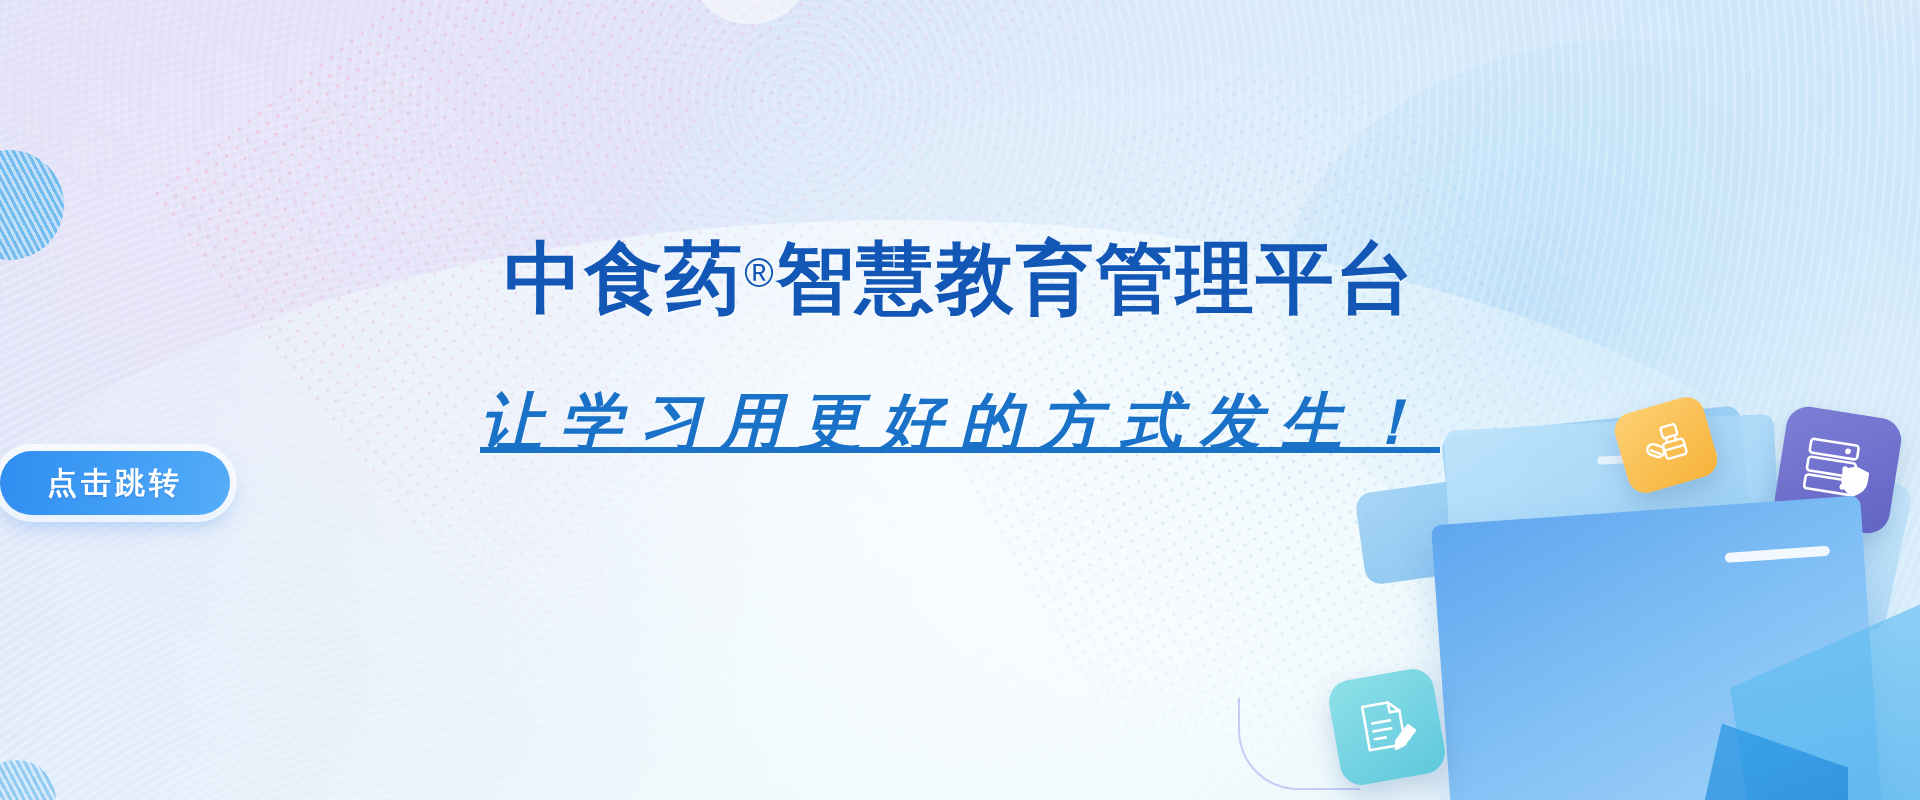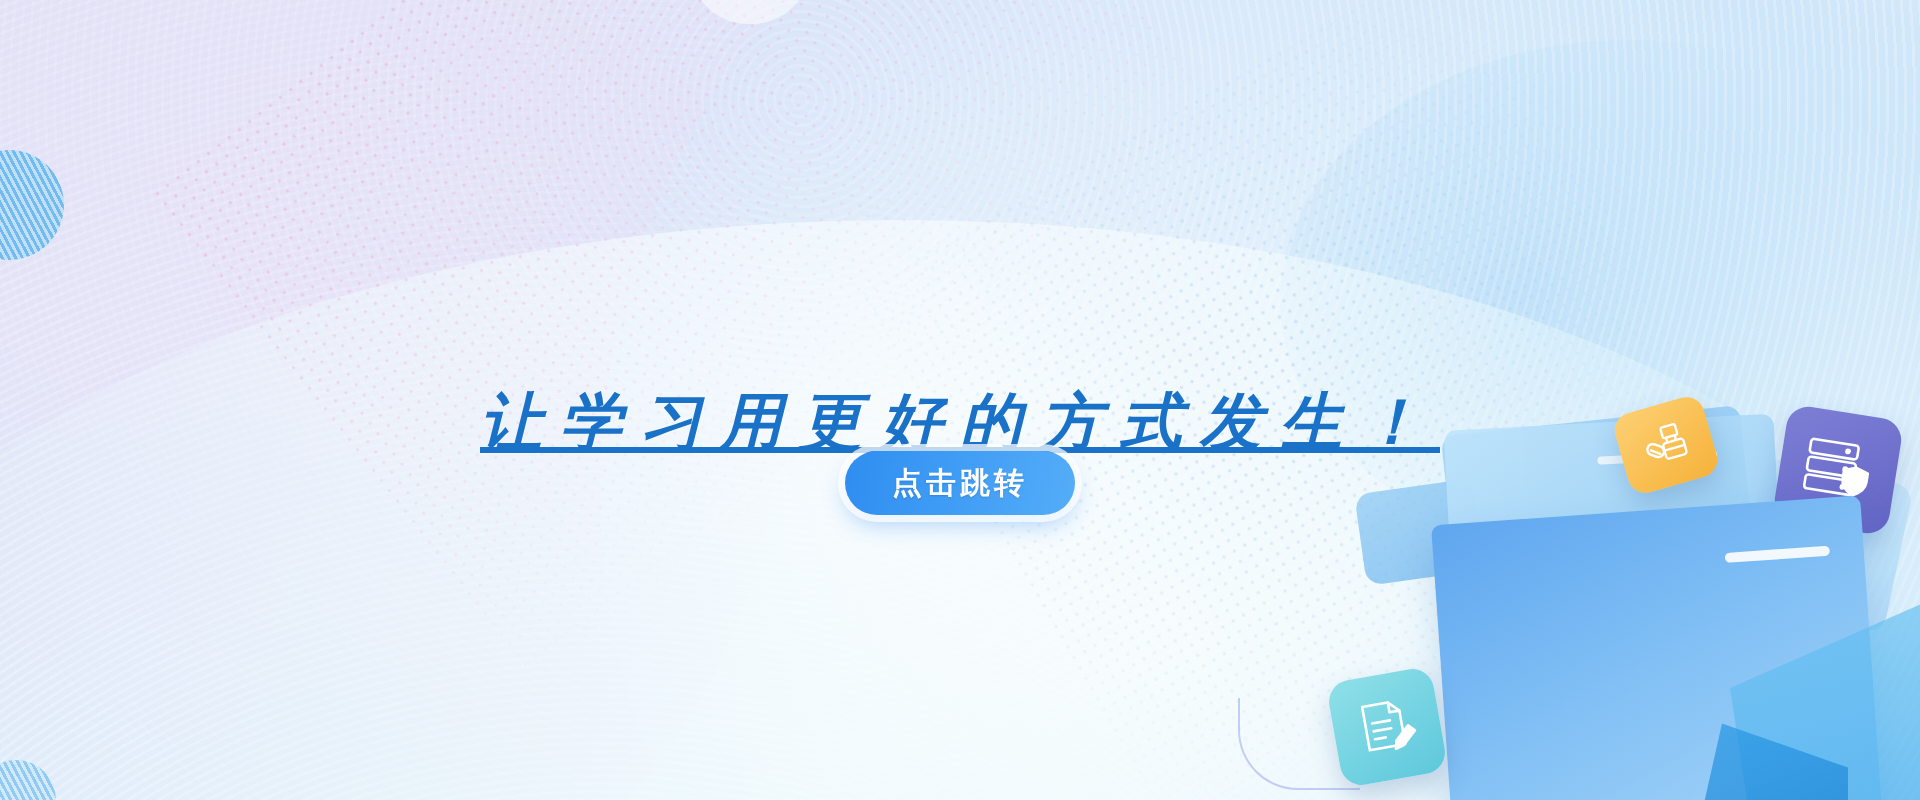--- a/index.html
+++ b/index.html
@@ -117,21 +117,21 @@
   .title .reg{font-size:40px;vertical-align:18px;font-weight:normal;}
   .subtitle{
     position:absolute;left:0;right:0;top:382px;text-align:center;
     font-family:"Liberation Serif","DejaVu Serif",serif;
     font-style:italic;font-weight:bold;
     font-size:62px;line-height:80px;letter-spacing:18px;
     color:#1a72c8;white-space:nowrap;
     text-shadow:1px 1px 0 rgba(255,255,255,.35);
     text-decoration:underline;
   }
-  .cta-wrap{position:absolute;left:0;right:0;top:451px;display:flex;justify-content:center;}
+  .cta-wrap{position:absolute;left:0;right:0;top:451px;display:flex;}
   .cta{
     position:relative;display:inline-flex;align-items:center;justify-content:center;
     width:230px;height:64px;border-radius:34px;border:none;cursor:pointer;
     color:#ffffff;font-size:30px;font-weight:bold;letter-spacing:4px;
     font-family:"Liberation Sans","DejaVu Sans",sans-serif;
     background:linear-gradient(100deg,#2f8df0 0%,#3f9cf5 45%,#55adf8 100%);
     box-shadow:0 0 0 7px rgba(255,255,255,.72), 0 10px 22px rgba(47,141,240,.35);
     text-shadow:0 1px 2px rgba(10,70,140,.25);
   }
 
@@ -274,20 +274,21 @@
       <svg width="62" height="60" viewBox="0 0 62 60" fill="none" stroke="#ffffff" stroke-width="2.6" stroke-linecap="round" stroke-linejoin="round">
         <path d="M10 6h26l10 10v34H10z"></path>
         <path d="M36 6v10h10"></path>
         <path d="M17 24h18M17 32h18M17 40h11"></path>
         <path d="M38 45l14-13 6 6-14 13-8 2z" fill="#ffffff" stroke="#ffffff"></path>
       </svg>
     </div>
   </div>
 
   <div class="content">
+    <h1 class="title"><span>中食药</span><span class="reg">®</span><span>智慧教育管理平台</span></h1>
 
     <div class="subtitle">让学习用更好的方式发生！</div>
 
     <div class="cta-wrap">
       <button class="cta">点击跳转</button>
     </div>
   </div>
 </div>
 
 </body></html>

